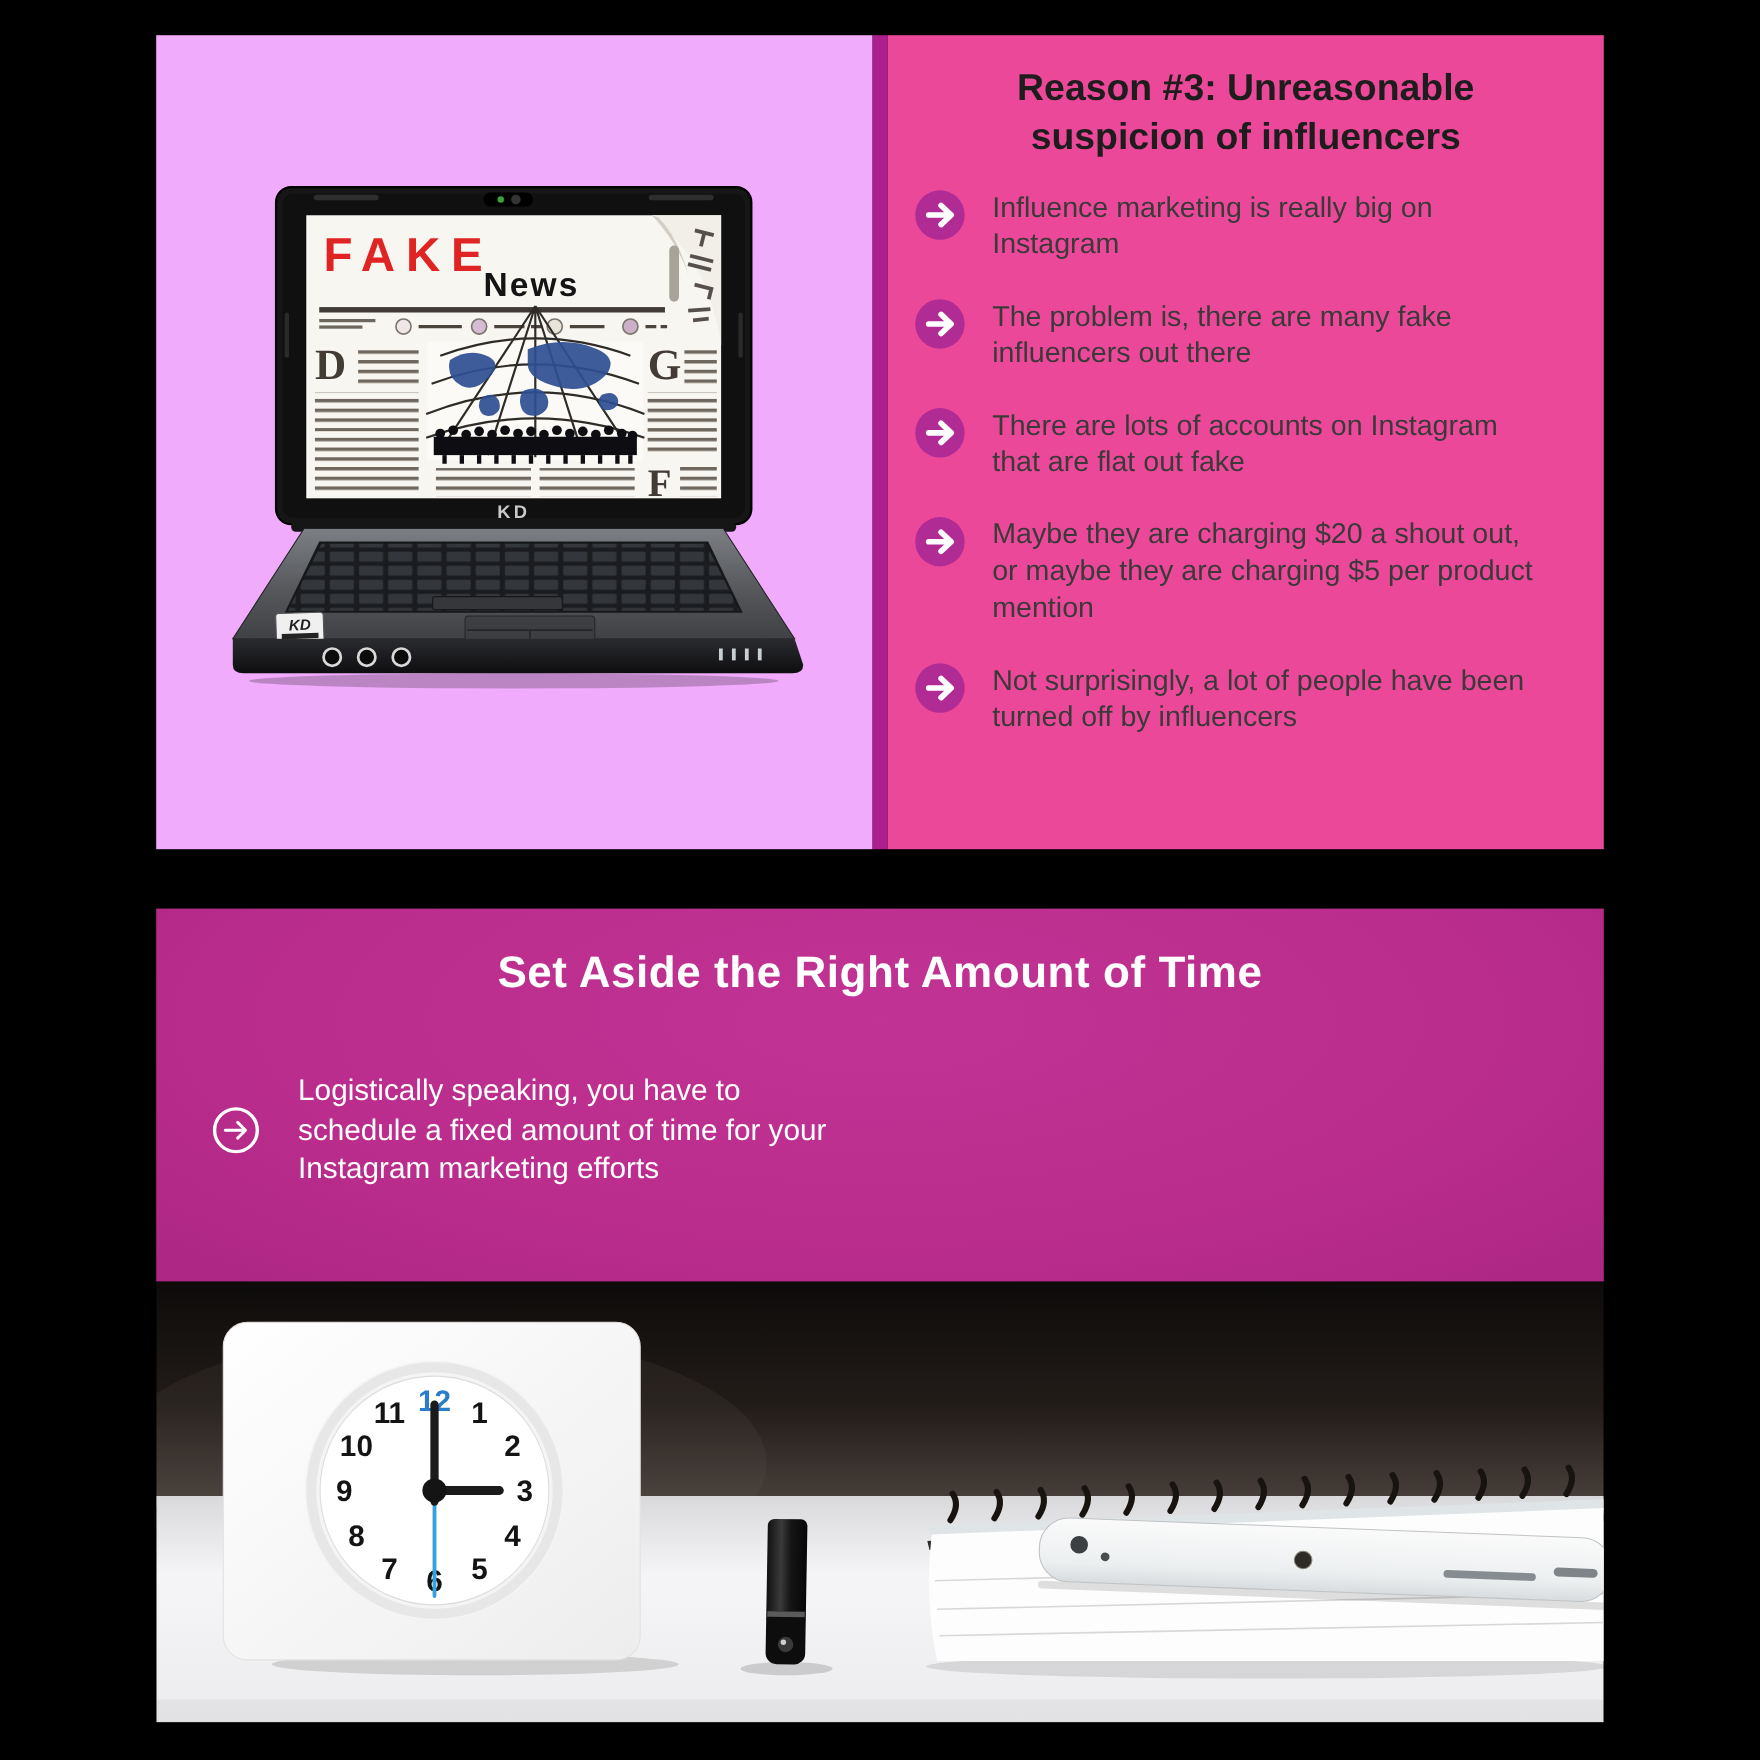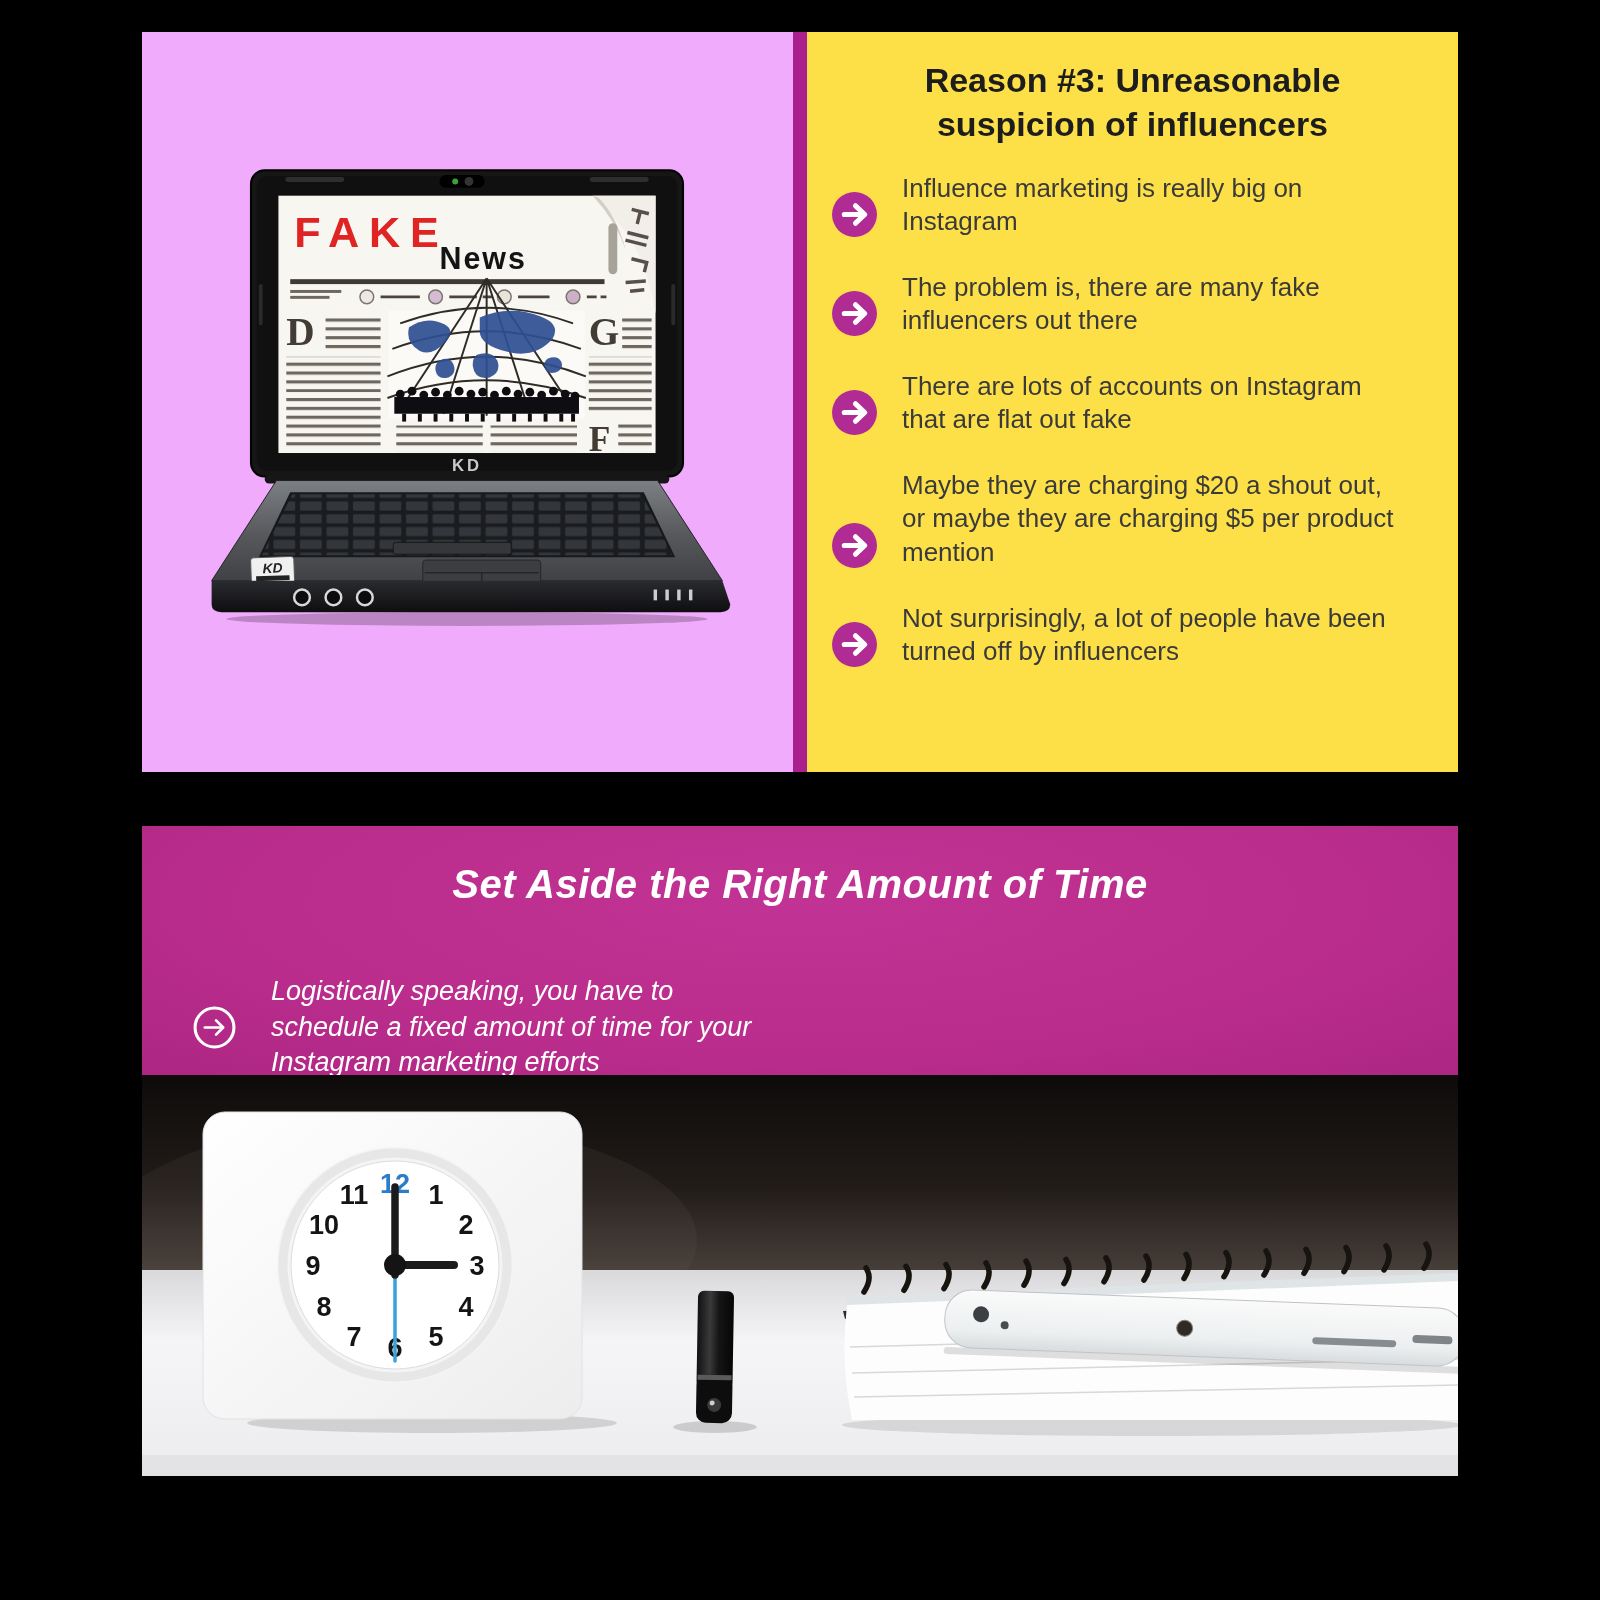--- a/index.html
+++ b/index.html
@@ -3,32 +3,32 @@
 <meta charset="utf-8">
 <style>
   html,body{margin:0;padding:0;background:#000;}
   .canvas{position:relative;width:1600px;height:1600px;background:#000;overflow:hidden;
           font-family:"Liberation Sans","DejaVu Sans",sans-serif;}
   .card{position:absolute;left:142px;width:1316px;height:740px;}
   
   .top-card{top:32px;display:flex;}
   .panel-coral{width:651px;height:100%;background:#f0abfc;position:relative;}
   .panel-divider{width:14px;height:100%;background:#ab1f8e;}
-  .panel-pink{width:651px;height:100%;background:#fde047;}
+  .panel-pink{width:651px;height:100%;background:#ec4899;}
   .laptop-svg{position:absolute;left:50px;top:136px;}
   .r-title{margin:26px auto 0;max-width:530px;text-align:center;font-size:34px;
            font-weight:700;color:#1d1d1d;line-height:1.3;}
   .bullets{display:flex;flex-direction:column;gap:33px;padding:26px 0 0 24px;margin:0;list-style:none;}
-  .t-bullet{display:flex;align-items:flex-end;gap:24px;}
+  .t-bullet{display:flex;align-items:flex-start;gap:24px;}
   .t-bullet p{margin:0;font-size:26px;line-height:1.27;color:#3a3a3a;width:505px;}
   .t-bullet svg{flex-shrink:0;}
   
   .bottom-card{top:826px;}
-  .b-header{position:relative;width:100%;height:249px;
-            background:radial-gradient(ellipse at 50% 30%, #c13394 0%, #ba2d8c 60%, #ad2683 100%);font-style:italic;}
+  .b-header{position:relative;width:100%;height:339px;
+            background:radial-gradient(ellipse at 50% 30%, #c13394 0%, #ba2d8c 60%, #ad2683 100%);}
   .b-title{position:absolute;top:36px;left:0;width:100%;text-align:center;margin:0;
            font-size:40px;font-weight:700;color:#ffffff;letter-spacing:.5px;}
   .b-row{position:absolute;display:flex;align-items:center;gap:22px;top:136px;}
   .b-row svg{flex-shrink:0;}
   .b-row p{margin:12px;font-size:27px;line-height:1.32;color:#ffffff;}
   .b-row1{left:50px;} .b-row1 p{width:490px;}
   .b-row2{left:726px;} .b-row2 p{width:445px;}
   .b-photo{position:relative;width:100%;height:401px;overflow:hidden;}
 </style>
 </head>

